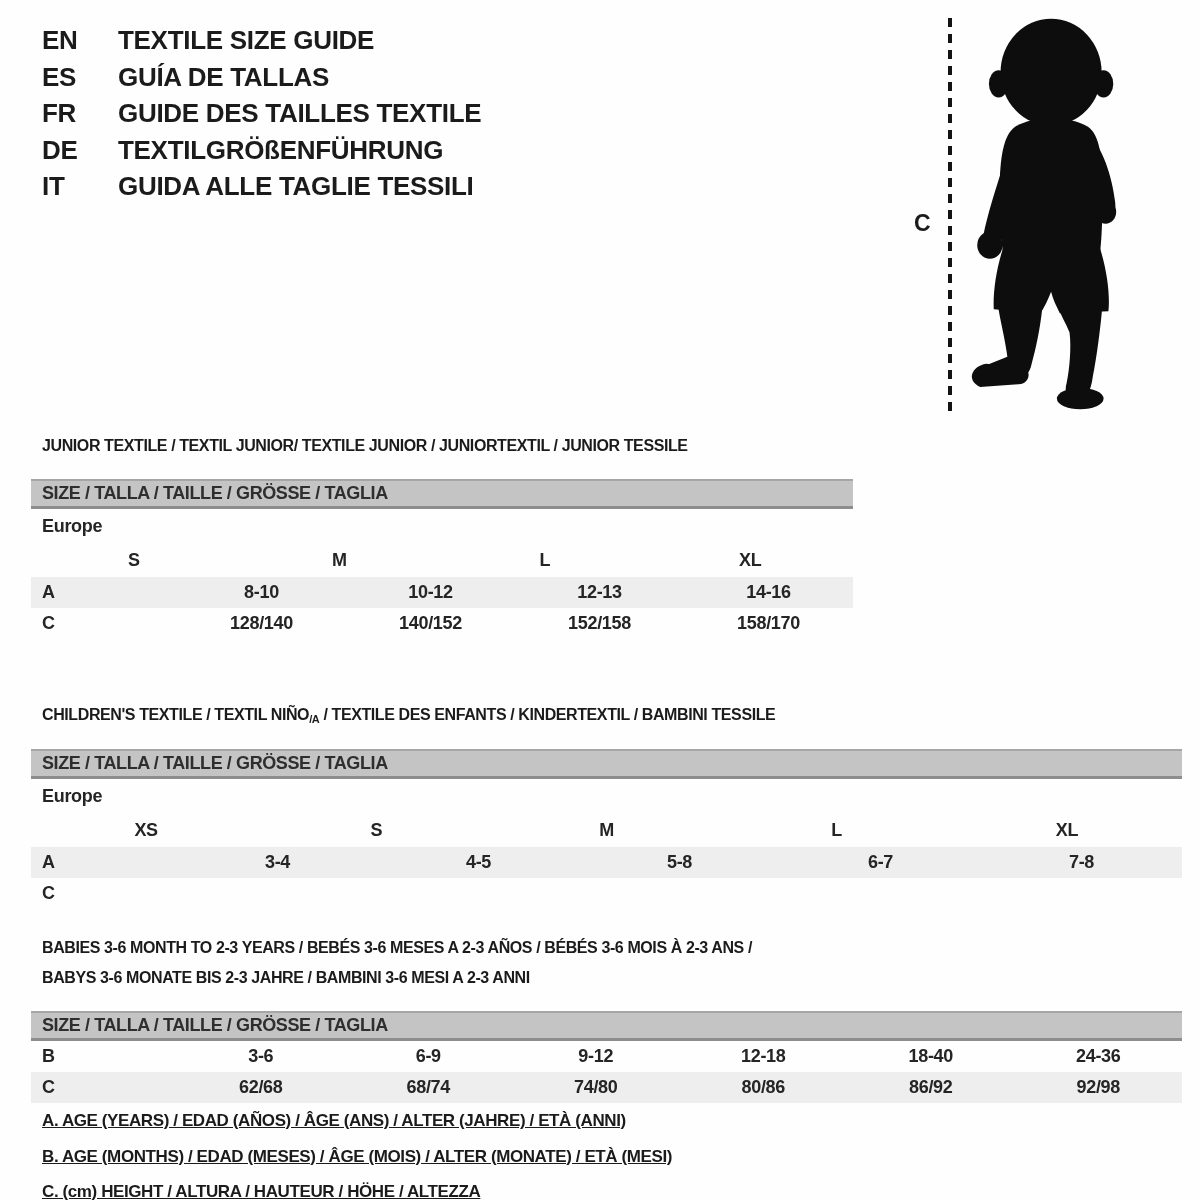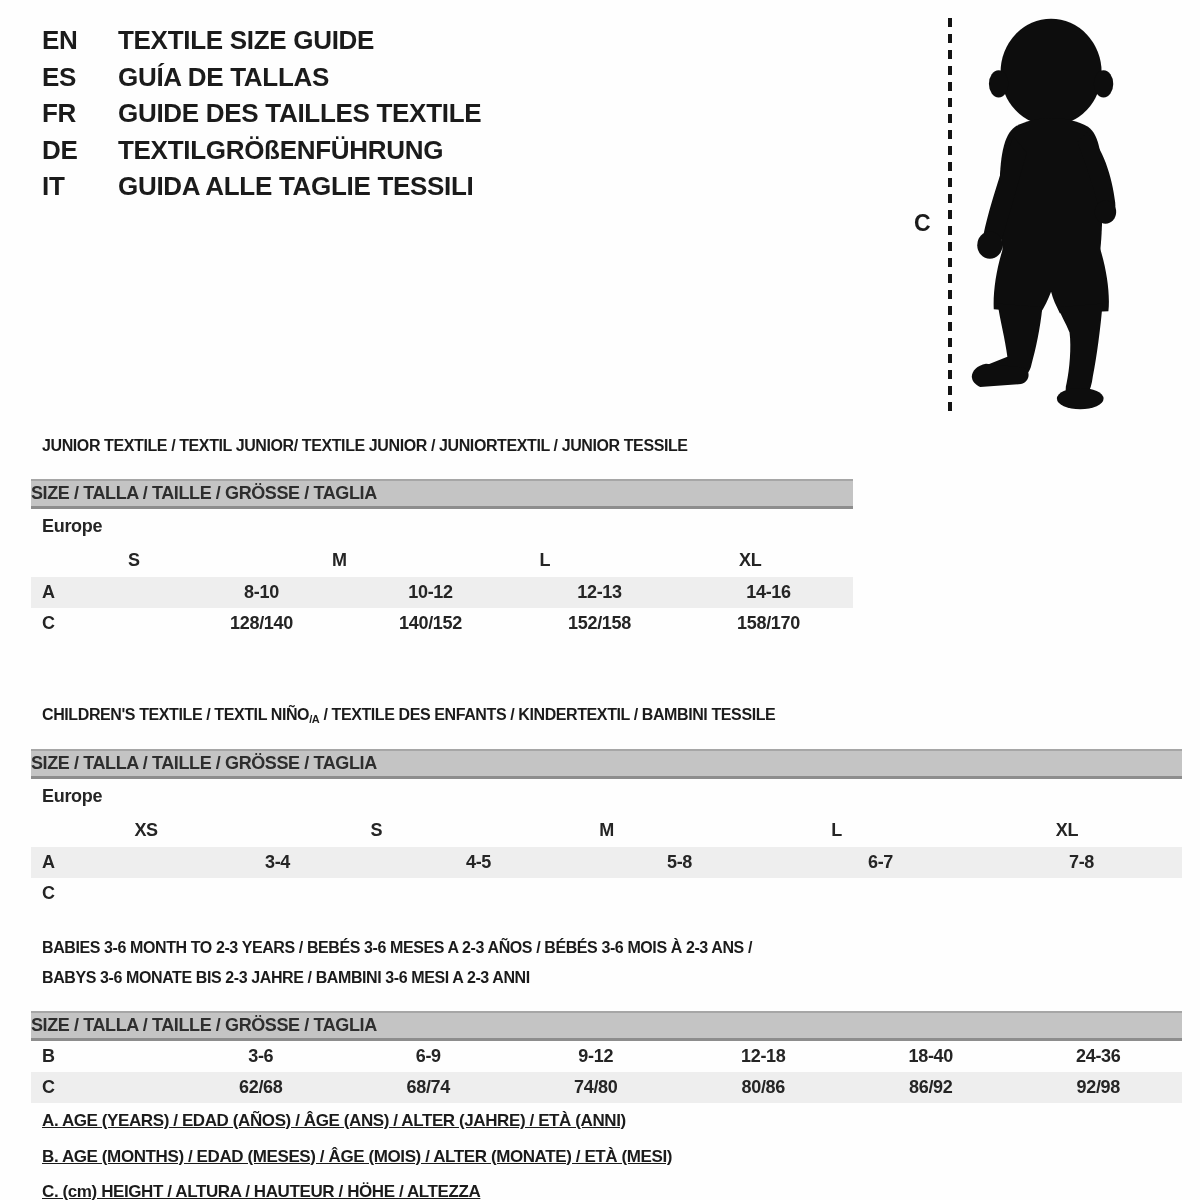--- a/index.html
+++ b/index.html
@@ -25,21 +25,21 @@
   .content{position:absolute;top:436px;left:31px;width:1169px;}
   .section-title{font-size:16px;line-height:19px;padding-left:11px;letter-spacing:-0.4px;}
   .title-sub{font-size:11px;position:relative;top:3px;}
   .two-line div{line-height:30px;}
   .t-junior{width:822px;}
   .t-wide{width:1151px;}
   .size-bar{
     background:var(--bar-bg,#c4c4c4);
     border-top:2px solid var(--bar-btop,#a6a6a6);
     border-bottom:3px solid var(--bar-bbot,#8d8d8d);
-    line-height:25px;font-size:18px;color:#2e2e2e;
+    line-height:25px;font-size:18px;padding-left:11px;color:#2e2e2e;
     letter-spacing:-0.4px;
   }
   .trow{display:flex;line-height:31px;font-size:18px;color:#252525;}
   .trow.head{line-height:34px;flex-direction:column;}
   .trow.shaded{background:var(--row-alt,#eeeeee);}
   .tcell.label{width:135px;padding-left:11px;}
   .cells{flex:1;display:flex;}
   .tcell.val{flex:1;text-align:center;}
   
   .mt-junior-table{margin-top:24px;}

